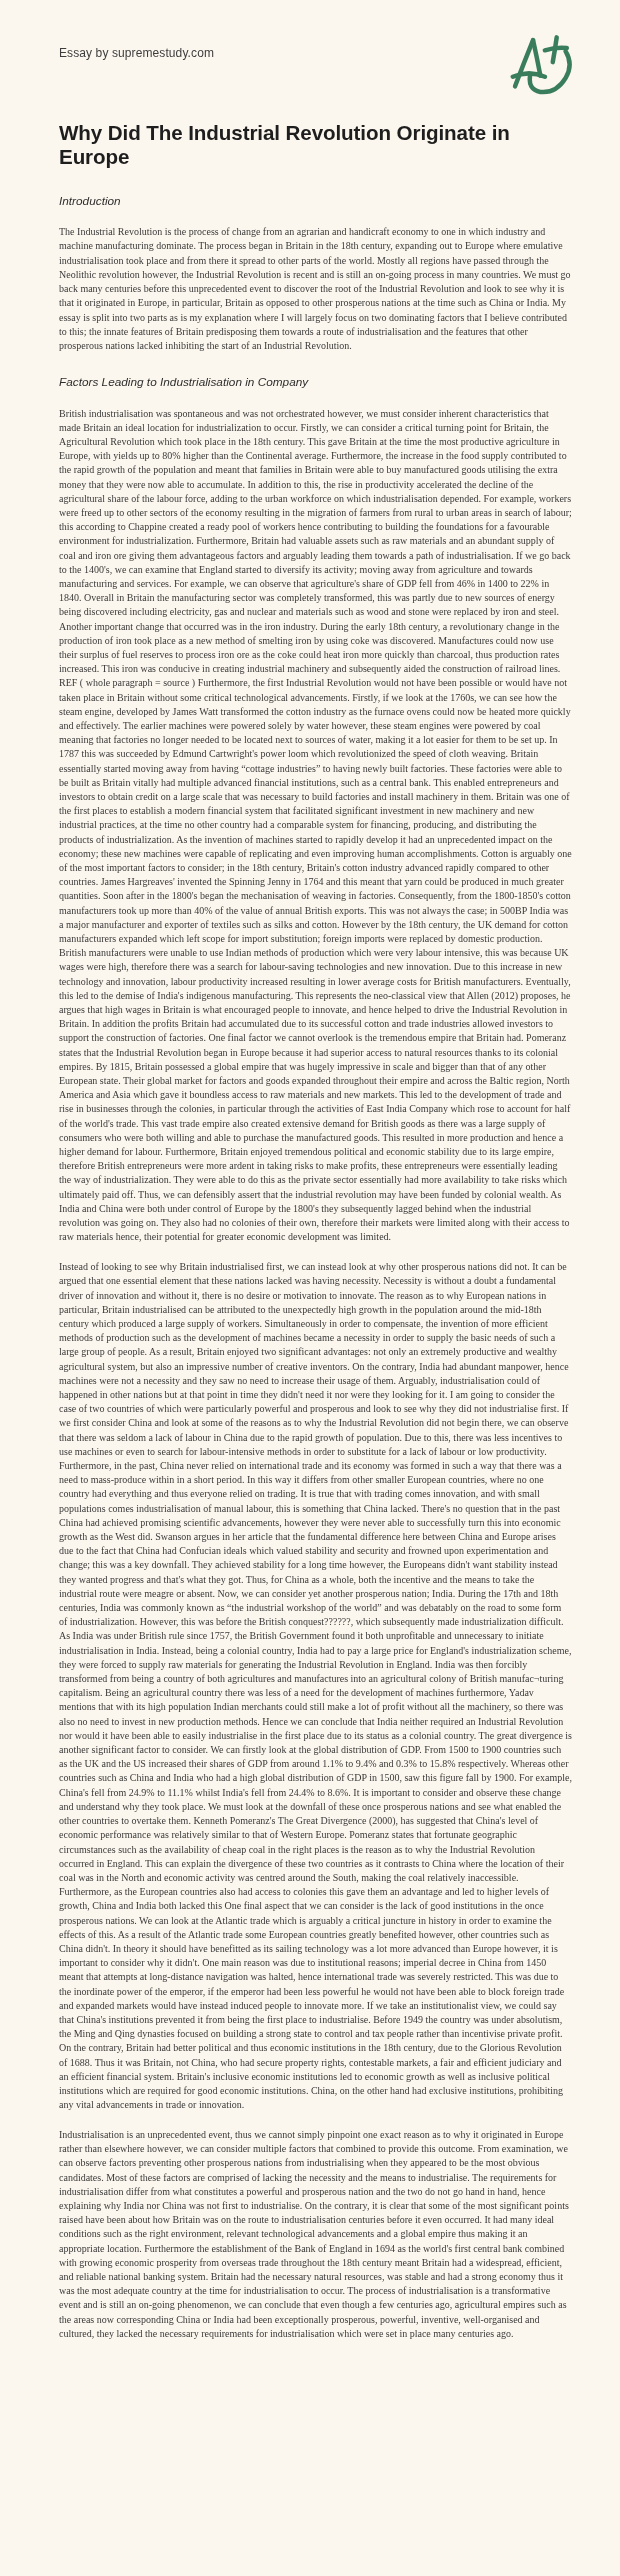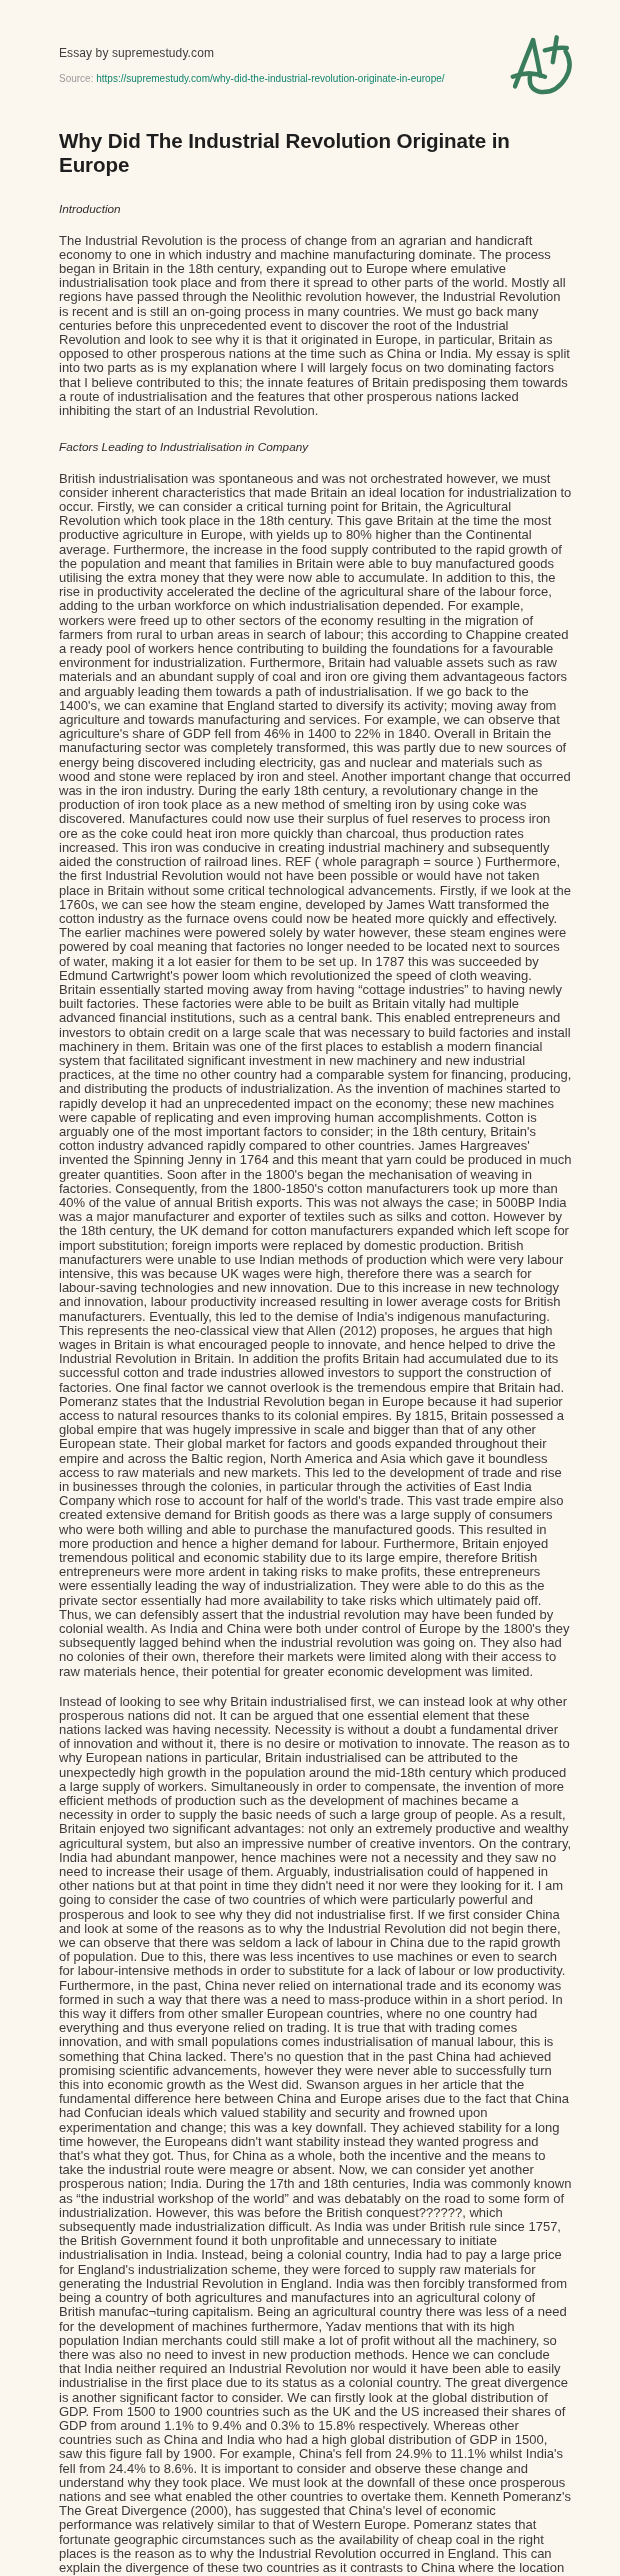--- a/index.html
+++ b/index.html
@@ -37,44 +37,45 @@
     word-break: break-all;
   }
   .logo {
     position: absolute;
     top: 31.5px;
     right: 47px;
     width: 63px;
     height: 67px;
   }
   .title {
-    margin: 44px 0 0 0;
+    margin: 60px 0 0 0;
     font-size: 20.6px;
     line-height: 24px;
     font-weight: bold;
     color: #1e1e1e;
     letter-spacing: -0.1px;
   }
   .section-heading {
     margin: 22px 0 15.7px 0;
     font-size: 11.8px;
     line-height: 15.7px;
     font-weight: normal;
     color: #2e2e2e;
     font-style: italic;
   }
   .section-heading.first {
     margin-top: 25.4px;
   }
   .paragraph {
     margin: 0 0 15.7px 0;
-    font-size: 13px;
+    font-size: 10px;
     line-height: 14.2px;
     color: #3a3a3a;
     max-width: 514px;
+    font-family: Liberation Serif, serif;
   }
 </style>
 </head>
 <body>
 
 <div class="page">
 
   <div class="logo">
     <svg viewBox="0 0 112 116" width="63" height="67" aria-hidden="true">
       <g fill="none" stroke="#3a7d5c" stroke-width="8" stroke-linecap="round" stroke-linejoin="round">
@@ -83,24 +84,20 @@
         <path d="M5 78 Q34 66 62 78"></path>
         <path d="M83 8 Q80 30 76 52"></path>
         <path d="M62 31 Q82 25 101 27"></path>
         <path d="M99 33 Q113 56 99 80 Q82 108 54 105 Q31 101 36 74"></path>
       </g>
     </svg>
   </div>
 
   <div class="byline">Essay by supremestudy.com</div>
 
-  <div class="source-line">
-    <span class="source-label">Source:</span>
-    <a class="source-link" href="#">https://supremestudy.com/why-did-the-industrial-revolution-originate-in-europe/</a>
-  </div>
 
   <h1 class="title">Why Did The Industrial Revolution Originate in Europe</h1>
 
   <h2 class="section-heading first">Introduction</h2>
   <p class="paragraph">The Industrial Revolution is the process of change from an agrarian and handicraft economy to one in which industry and machine manufacturing dominate. The process began in Britain in the 18th century, expanding out to Europe where emulative industrialisation took place and from there it spread to other parts of the world. Mostly all regions have passed through the Neolithic revolution however, the Industrial Revolution is recent and is still an on-going process in many countries. We must go back many centuries before this unprecedented event to discover the root of the Industrial Revolution and look to see why it is that it originated in Europe, in particular, Britain as opposed to other prosperous nations at the time such as China or India. My essay is split into two parts as is my explanation where I will largely focus on two dominating factors that I believe contributed to this; the innate features of Britain predisposing them towards a route of industrialisation and the features that other prosperous nations lacked inhibiting the start of an Industrial Revolution.</p>
 
   <h2 class="section-heading">Factors Leading to Industrialisation in Company</h2>
   <p class="paragraph">British industrialisation was spontaneous and was not orchestrated however, we must consider inherent characteristics that made Britain an ideal location for industrialization to occur. Firstly, we can consider a critical turning point for Britain, the Agricultural Revolution which took place in the 18th century. This gave Britain at the time the most productive agriculture in Europe, with yields up to 80% higher than the Continental average. Furthermore, the increase in the food supply contributed to the rapid growth of the population and meant that families in Britain were able to buy manufactured goods utilising the extra money that they were now able to accumulate. In addition to this, the rise in productivity accelerated the decline of the agricultural share of the labour force, adding to the urban workforce on which industrialisation depended. For example, workers were freed up to other sectors of the economy resulting in the migration of farmers from rural to urban areas in search of labour; this according to Chappine created a ready pool of workers hence contributing to building the foundations for a favourable environment for industrialization. Furthermore, Britain had valuable assets such as raw materials and an abundant supply of coal and iron ore giving them advantageous factors and arguably leading them towards a path of industrialisation. If we go back to the 1400's, we can examine that England started to diversify its activity; moving away from agriculture and towards manufacturing and services. For example, we can observe that agriculture's share of GDP fell from 46% in 1400 to 22% in 1840. Overall in Britain the manufacturing sector was completely transformed, this was partly due to new sources of energy being discovered including electricity, gas and nuclear and materials such as wood and stone were replaced by iron and steel. Another important change that occurred was in the iron industry. During the early 18th century, a revolutionary change in the production of iron took place as a new method of smelting iron by using coke was discovered. Manufactures could now use their surplus of fuel reserves to process iron ore as the coke could heat iron more quickly than charcoal, thus production rates increased. This iron was conducive in creating industrial machinery and subsequently aided the construction of railroad lines. REF ( whole paragraph = source ) Furthermore, the first Industrial Revolution would not have been possible or would have not taken place in Britain without some critical technological advancements. Firstly, if we look at the 1760s, we can see how the steam engine, developed by James Watt transformed the cotton industry as the furnace ovens could now be heated more quickly and effectively. The earlier machines were powered solely by water however, these steam engines were powered by coal meaning that factories no longer needed to be located next to sources of water, making it a lot easier for them to be set up. In 1787 this was succeeded by Edmund Cartwright's power loom which revolutionized the speed of cloth weaving. Britain essentially started moving away from having “cottage industries” to having newly built factories. These factories were able to be built as Britain vitally had multiple advanced financial institutions, such as a central bank. This enabled entrepreneurs and investors to obtain credit on a large scale that was necessary to build factories and install machinery in them. Britain was one of the first places to establish a modern financial system that facilitated significant investment in new machinery and new industrial practices, at the time no other country had a comparable system for financing, producing, and distributing the products of industrialization. As the invention of machines started to rapidly develop it had an unprecedented impact on the economy; these new machines were capable of replicating and even improving human accomplishments. Cotton is arguably one of the most important factors to consider; in the 18th century, Britain's cotton industry advanced rapidly compared to other countries. James Hargreaves' invented the Spinning Jenny in 1764 and this meant that yarn could be produced in much greater quantities. Soon after in the 1800's began the mechanisation of weaving in factories. Consequently, from the 1800-1850's cotton manufacturers took up more than 40% of the value of annual British exports. This was not always the case; in 500BP India was a major manufacturer and exporter of textiles such as silks and cotton. However by the 18th century, the UK demand for cotton manufacturers expanded which left scope for import substitution; foreign imports were replaced by domestic production. British manufacturers were unable to use Indian methods of production which were very labour intensive, this was because UK wages were high, therefore there was a search for labour-saving technologies and new innovation. Due to this increase in new technology and innovation, labour productivity increased resulting in lower average costs for British manufacturers. Eventually, this led to the demise of India's indigenous manufacturing. This represents the neo-classical view that Allen (2012) proposes, he argues that high wages in Britain is what encouraged people to innovate, and hence helped to drive the Industrial Revolution in Britain. In addition the profits Britain had accumulated due to its successful cotton and trade industries allowed investors to support the construction of factories. One final factor we cannot overlook is the tremendous empire that Britain had. Pomeranz states that the Industrial Revolution began in Europe because it had superior access to natural resources thanks to its colonial empires. By 1815, Britain possessed a global empire that was hugely impressive in scale and bigger than that of any other European state. Their global market for factors and goods expanded throughout their empire and across the Baltic region, North America and Asia which gave it boundless access to raw materials and new markets. This led to the development of trade and rise in businesses through the colonies, in particular through the activities of East India Company which rose to account for half of the world's trade. This vast trade empire also created extensive demand for British goods as there was a large supply of consumers who were both willing and able to purchase the manufactured goods. This resulted in more production and hence a higher demand for labour. Furthermore, Britain enjoyed tremendous political and economic stability due to its large empire, therefore British entrepreneurs were more ardent in taking risks to make profits, these entrepreneurs were essentially leading the way of industrialization. They were able to do this as the private sector essentially had more availability to take risks which ultimately paid off. Thus, we can defensibly assert that the industrial revolution may have been funded by colonial wealth. As India and China were both under control of Europe by the 1800's they subsequently lagged behind when the industrial revolution was going on. They also had no colonies of their own, therefore their markets were limited along with their access to raw materials hence, their potential for greater economic development was limited.</p>
 
   <p class="paragraph">Instead of looking to see why Britain industrialised first, we can instead look at why other prosperous nations did not. It can be argued that one essential element that these nations lacked was having necessity. Necessity is without a doubt a fundamental driver of innovation and without it, there is no desire or motivation to innovate. The reason as to why European nations in particular, Britain industrialised can be attributed to the unexpectedly high growth in the population around the mid-18th century which produced a large supply of workers. Simultaneously in order to compensate, the invention of more efficient methods of production such as the development of machines became a necessity in order to supply the basic needs of such a large group of people. As a result, Britain enjoyed two significant advantages: not only an extremely productive and wealthy agricultural system, but also an impressive number of creative inventors. On the contrary, India had abundant manpower, hence machines were not a necessity and they saw no need to increase their usage of them. Arguably, industrialisation could of happened in other nations but at that point in time they didn't need it nor were they looking for it. I am going to consider the case of two countries of which were particularly powerful and prosperous and look to see why they did not industrialise first. If we first consider China and look at some of the reasons as to why the Industrial Revolution did not begin there, we can observe that there was seldom a lack of labour in China due to the rapid growth of population. Due to this, there was less incentives to use machines or even to search for labour-intensive methods in order to substitute for a lack of labour or low productivity. Furthermore, in the past, China never relied on international trade and its economy was formed in such a way that there was a need to mass-produce within in a short period. In this way it differs from other smaller European countries, where no one country had everything and thus everyone relied on trading. It is true that with trading comes innovation, and with small populations comes industrialisation of manual labour, this is something that China lacked. There's no question that in the past China had achieved promising scientific advancements, however they were never able to successfully turn this into economic growth as the West did. Swanson argues in her article that the fundamental difference here between China and Europe arises due to the fact that China had Confucian ideals which valued stability and security and frowned upon experimentation and change; this was a key downfall. They achieved stability for a long time however, the Europeans didn't want stability instead they wanted progress and that's what they got. Thus, for China as a whole, both the incentive and the means to take the industrial route were meagre or absent. Now, we can consider yet another prosperous nation; India. During the 17th and 18th centuries, India was commonly known as “the industrial workshop of the world” and was debatably on the road to some form of industrialization. However, this was before the British conquest??????, which subsequently made industrialization difficult. As India was under British rule since 1757, the British Government found it both unprofitable and unnecessary to initiate industrialisation in India. Instead, being a colonial country, India had to pay a large price for England's industrialization scheme, they were forced to supply raw materials for generating the Industrial Revolution in England. India was then forcibly transformed from being a country of both agricultures and manufactures into an agricultural colony of British manufac¬turing capitalism. Being an agricultural country there was less of a need for the development of machines furthermore, Yadav mentions that with its high population Indian merchants could still make a lot of profit without all the machinery, so there was also no need to invest in new production methods. Hence we can conclude that India neither required an Industrial Revolution nor would it have been able to easily industrialise in the first place due to its status as a colonial country. The great divergence is another significant factor to consider. We can firstly look at the global distribution of GDP. From 1500 to 1900 countries such as the UK and the US increased their shares of GDP from around 1.1% to 9.4% and 0.3% to 15.8% respectively. Whereas other countries such as China and India who had a high global distribution of GDP in 1500, saw this figure fall by 1900. For example, China's fell from 24.9% to 11.1% whilst India's fell from 24.4% to 8.6%. It is important to consider and observe these change and understand why they took place. We must look at the downfall of these once prosperous nations and see what enabled the other countries to overtake them. Kenneth Pomeranz's The Great Divergence (2000), has suggested that China's level of economic performance was relatively similar to that of Western Europe. Pomeranz states that fortunate geographic circumstances such as the availability of cheap coal in the right places is the reason as to why the Industrial Revolution occurred in England. This can explain the divergence of these two countries as it contrasts to China where the location of their coal was in the North and economic activity was centred around the South, making the coal relatively inaccessible. Furthermore, as the European countries also had access to colonies this gave them an advantage and led to higher levels of growth, China and India both lacked this One final aspect that we can consider is the lack of good institutions in the once prosperous nations. We can look at the Atlantic trade which is arguably a critical juncture in history in order to examine the effects of this. As a result of the Atlantic trade some European countries greatly benefited however, other countries such as China didn't. In theory it should have benefitted as its sailing technology was a lot more advanced than Europe however, it is important to consider why it didn't. One main reason was due to institutional reasons; imperial decree in China from 1450 meant that attempts at long-distance navigation was halted, hence international trade was severely restricted. This was due to the inordinate power of the emperor, if the emperor had been less powerful he would not have been able to block foreign trade and expanded markets would have instead induced people to innovate more. If we take an institutionalist view, we could say that China's institutions prevented it from being the first place to industrialise. Before 1949 the country was under absolutism, the Ming and Qing dynasties focused on building a strong state to control and tax people rather than incentivise private profit. On the contrary, Britain had better political and thus economic institutions in the 18th century, due to the Glorious Revolution of 1688. Thus it was Britain, not China, who had secure property rights, contestable markets, a fair and efficient judiciary and an efficient financial system. Britain's inclusive economic institutions led to economic growth as well as inclusive political institutions which are required for good economic institutions. China, on the other hand had exclusive institutions, prohibiting any vital advancements in trade or innovation.</p>

